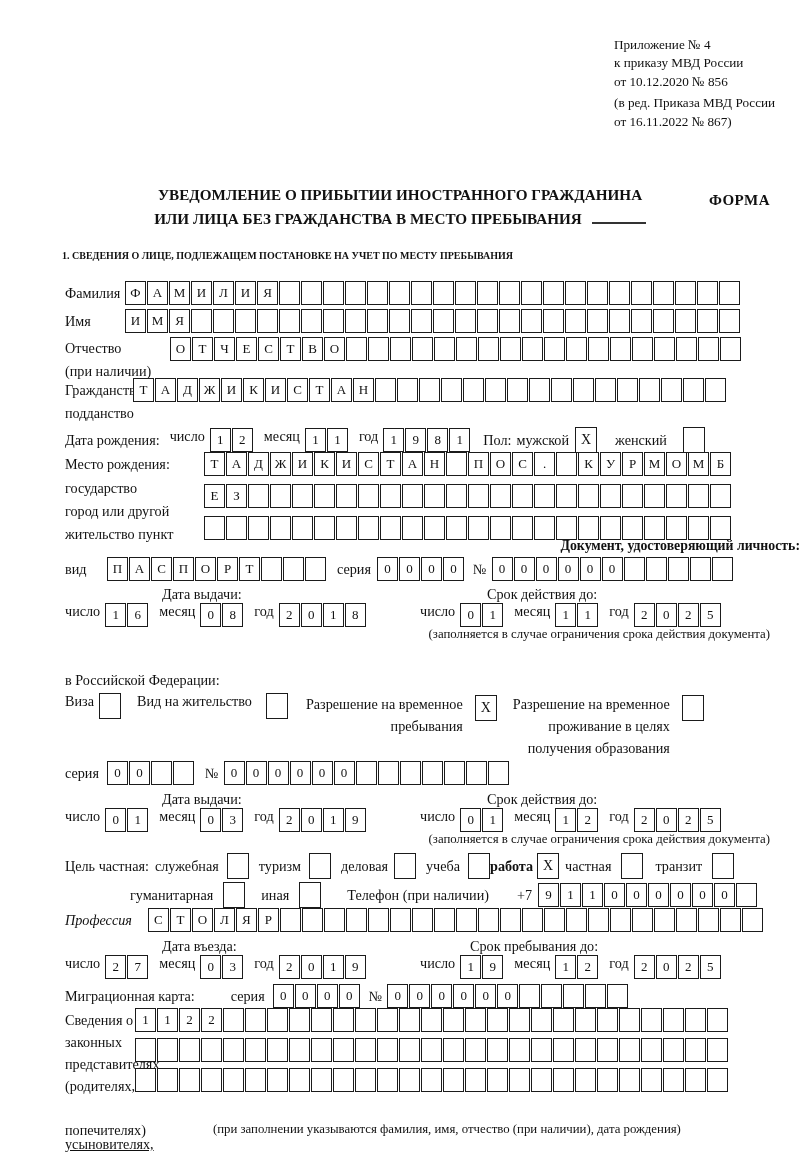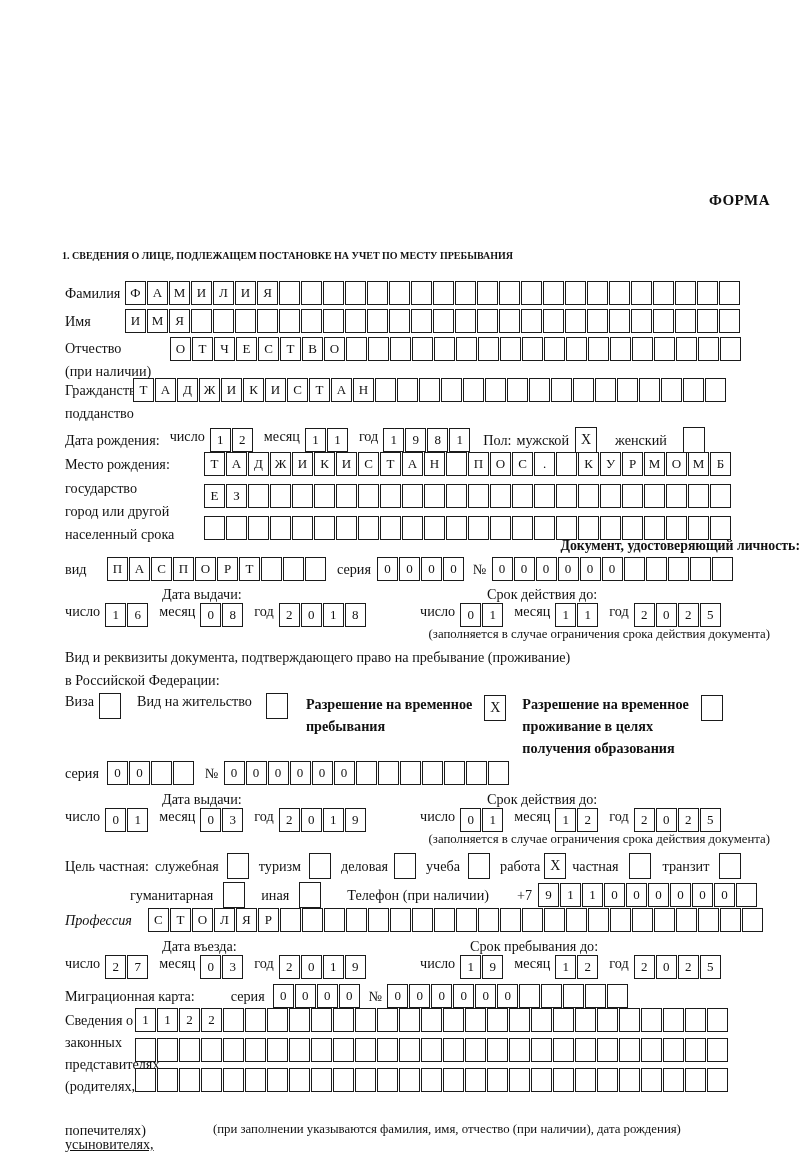--- a/index.html
+++ b/index.html
@@ -17,31 +17,44 @@
         font-size:13px;background:#fff;}
   .checkbox{display:inline-flex;align-items:center;justify-content:center;flex:0 0 auto;
         width:20px;height:24px;border:1.5px solid #1b1b1b;font-size:14px;background:#fff;}
   .dlabel{font-size:14.2px;margin:0 5px 0 10px;}
   .dlabel.first{margin-left:0;}
   .hdr{font-size:13.2px;line-height:1.4;}
   .title{font-size:15.2px;font-weight:bold;line-height:1.55;text-align:center;width:800px;}
   .blank-line{display:inline-block;width:54px;border-bottom:2px solid #333;margin-left:10px;height:14px;vertical-align:baseline;}
   .sec-head{font-size:10px;font-weight:bold;text-align:center;}
   .doc-head{font-size:13.8px;font-weight:bold;text-align:right;width:800px;}
-  .optlines{display:inline-block;text-align:left;font-size:14.2px;white-space:nowrap;line-height:1.55;font-weight:bold;}
+  .optlines{display:inline-block;text-align:right;font-size:14.2px;white-space:nowrap;line-height:1.55;}
   .note-right{text-align:right;width:770px;font-size:12.8px;}
 </style>
 </head>
 <body>
 
 <div class="page">
 
+  <div class="abs hdr" style="top:36px;left:614px;">
+    <div>Приложение № 4</div>
+    <div>к приказу МВД России</div>
+    <div>от 10.12.2020 № 856</div>
+    <div style="margin-top:3px;">(в ред. Приказа МВД России</div>
+    <div>от 16.11.2022 № 867)</div>
+  </div>
 
   <div class="abs b" style="top:148px;left:0;width:770px;text-align:right;font-size:15px;letter-spacing:0.5px;">ФОРМА</div>
 
+  <div class="abs title" style="top:183px;left:0;">
+    <div>УВЕДОМЛЕНИЕ О ПРИБЫТИИ ИНОСТРАННОГО ГРАЖДАНИНА</div>
+    <div>
+      <span>ИЛИ ЛИЦА БЕЗ ГРАЖДАНСТВА В МЕСТО ПРЕБЫВАНИЯ</span><span class="blank-line"></span>
+    </div>
+  </div>
 
   <div class="abs sec-head" style="top:250px;left:62px;">1. СВЕДЕНИЯ О ЛИЦЕ, ПОДЛЕЖАЩЕМ ПОСТАНОВКЕ НА УЧЕТ ПО МЕСТУ ПРЕБЫВАНИЯ</div>
 
   <div class="frow" style="top:281px;left:65px;">
     <span class="flabel" style="width:60px;">Фамилия</span>
     <span class="cells">
         <span class="cell">Ф</span>
         <span class="cell">А</span>
         <span class="cell">М</span>
         <span class="cell">И</span>
@@ -191,21 +204,21 @@
     <span class="flabel" style="margin-left:12px;">Пол:</span>
     <span class="flabel" style="margin-left:5px;">мужской</span>
     <span class="checkbox" style="margin-left:6px;">X</span>
     <span class="flabel" style="margin-left:18px;">женский</span>
     <span class="checkbox" style="margin-left:16px;"></span>
   </div>
 
   <div class="abs flabel" style="top:456px;left:65px;">Место рождения:</div>
   <div class="abs flabel" style="top:480px;left:65px;">государство</div>
   <div class="abs flabel" style="top:503px;left:65px;">город или другой</div>
-  <div class="abs flabel" style="top:526px;left:65px;">населенный срока</div>
+  <div class="abs flabel" style="top:526px;left:65px;">жительство пункт</div>
   <div class="frow" style="top:452px;left:204px;">
     <span class="cells">
         <span class="cell">Т</span>
         <span class="cell">А</span>
         <span class="cell">Д</span>
         <span class="cell">Ж</span>
         <span class="cell">И</span>
         <span class="cell">К</span>
         <span class="cell">И</span>
         <span class="cell">С</span>
@@ -350,21 +363,20 @@
         <span class="cell">1</span>
         <span class="dlabel">год</span>
         <span class="cell">2</span>
         <span class="cell">0</span>
         <span class="cell">2</span>
         <span class="cell">5</span>
       </span>
   </div>
   <div class="abs note-right" style="top:627px;left:0;">(заполняется в случае ограничения срока действия документа)</div>
 
-  <div class="abs flabel" style="top:649px;left:65px;">Вид и реквизиты документа, подтверждающего право на пребывание (проживание)</div>
   <div class="abs flabel" style="top:672px;left:65px;">в Российской Федерации:</div>
 
   <div class="frow-top" style="top:693px;left:65px;">
     <span class="flabel">Виза</span>
     <span class="checkbox" style="margin-left:5px;"></span>
     <span class="flabel" style="margin-left:16px;">Вид на жительство</span>
     <span class="checkbox" style="margin-left:14px;"></span>
     <span class="optlines" style="margin-left:18px;">
       <div>Разрешение на временное</div>
       <div>пребывания</div>
@@ -441,21 +453,21 @@
   <div class="frow" style="top:853px;left:65px;">
     <span class="flabel">Цель частная:</span>
     <span class="flabel" style="margin-left:6px;">служебная</span>
     <span class="checkbox" style="margin-left:8px;"></span>
     <span class="flabel" style="margin-left:10px;">туризм</span>
     <span class="checkbox" style="margin-left:8px;"></span>
     <span class="flabel" style="margin-left:10px;">деловая</span>
     <span class="checkbox" style="margin-left:6px;"></span>
     <span class="flabel" style="margin-left:10px;">учеба</span>
     <span class="checkbox" style="margin-left:8px;"></span>
-    <span class="flabel" style="margin-left:10px;">работа</span>
+    <span class="flabel" style="font-weight:bold;">работа</span>
     <span class="checkbox" style="margin-left:4px;">X</span>
     <span class="flabel" style="margin-left:6px;">частная</span>
     <span class="checkbox" style="margin-left:10px;"></span>
     <span class="flabel" style="margin-left:12px;">транзит</span>
     <span class="checkbox" style="margin-left:10px;"></span>
   </div>
 
   <div class="frow" style="top:882px;left:130px;">
     <span class="flabel">гуманитарная</span>
     <span class="checkbox" style="margin-left:10px;"></span>

